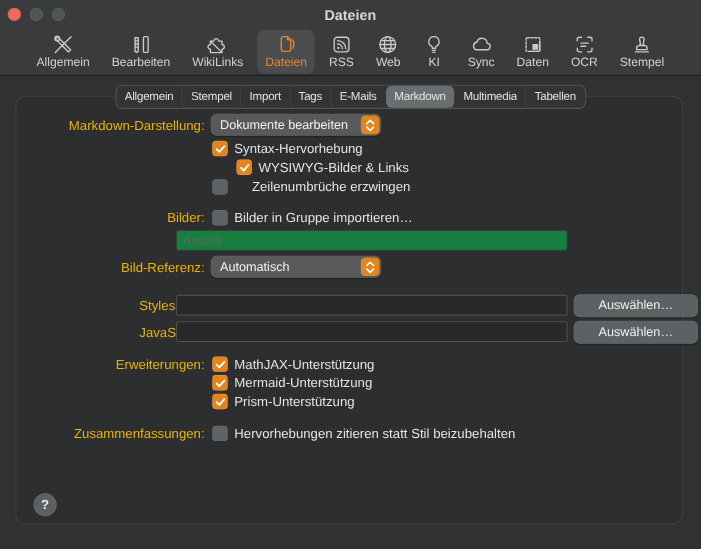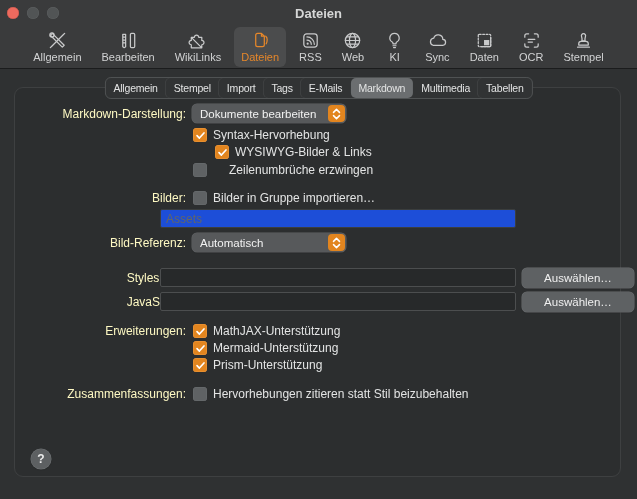--- a/index.html
+++ b/index.html
@@ -25,32 +25,32 @@
   .titem.selected{background:rgba(255,255,255,0.09);color:#e6872a;}
   .titem.selected svg{stroke:#e6872a;}
   
   .content-box{position:absolute;left:14px;top:87px;width:607px;height:390px;background:#2c2e2f;border:1px solid #3e4041;border-radius:9px;box-sizing:border-box;}
   .tabsbar{position:absolute;top:77px;left:50%;transform:translateX(-50%);display:inline-flex;background:#313334;border:1px solid #4f5253;border-radius:6px;height:20px;z-index:3;}
   .tab{font-size:10.5px;letter-spacing:-0.2px;padding:0 8px;display:flex;align-items:center;color:#e3e4e4;border-radius:5px;white-space:nowrap;}
   .tab + .tab{box-shadow:-1px 0 0 rgba(255,255,255,0.07);}
   .tab.selected{background:#6b6e70;box-shadow:none;}
   .tab.selected + .tab{box-shadow:none;}
   
-  .flabel{position:absolute;left:20px;width:166px;text-align:right;font-size:12px;line-height:14px;color:#fef9c3;}
+  .flabel{position:absolute;left:20px;width:166px;text-align:right;font-size:12px;line-height:14px;color:#eab308;}
   .popup{position:absolute;left:192px;width:154px;height:19px;background:#57595b;border-radius:5px;display:flex;align-items:center;box-sizing:border-box;padding-left:8px;font-size:11.5px;color:#f2f2f2;box-shadow:0 0 0 .5px #606365, 0 1px 1px rgba(0,0,0,.3);}
   .popup .cap{position:absolute;right:1px;top:1px;bottom:1px;width:17px;background:#e2851f;border-radius:4px;display:flex;align-items:center;justify-content:center;}
   .popup .cap svg{stroke:#fff;fill:none;stroke-width:1.5;stroke-linecap:round;stroke-linejoin:round;}
   .checkbox{position:absolute;width:14px;height:14px;border-radius:3.5px;box-sizing:border-box;}
   .checkbox.checked{background:#e2851f;box-shadow:inset 0 0 0 .5px #f09a3e;}
   .checkbox.unchecked{background:#5f6264;box-shadow:inset 0 0 0 .5px #6b6e70;}
   .checkbox svg{display:none;position:absolute;left:1.5px;top:2px;stroke:#fff;fill:none;stroke-width:1.8;stroke-linecap:round;stroke-linejoin:round;}
   .checkbox.checked svg{display:block;}
   .cblabel{position:absolute;font-size:12px;line-height:14px;color:#e3e4e4;}
   .textfield{position:absolute;left:160px;width:356px;height:19px;background:#27292a;border:1px solid #4c4e4f;border-radius:2px;box-sizing:border-box;font-size:12px;color:#e8e8e8;padding:0 5px;font-family:"Liberation Sans",sans-serif;outline:none;}
-  .textfield.disabled{background:#1d4ed8;border-color:#3b3e3e;}
+  .textfield.disabled{background:#15803d;border-color:#3b3e3e;}
   .textfield::placeholder{color:#626668;}
   .choosebtn{position:absolute;left:522px;width:112px;height:20px;background:#5e6163;border-radius:5px;font-size:11.5px;color:#efefef;display:flex;align-items:center;justify-content:center;box-shadow:0 0 0 .5px #6a6d6f, 0 1px 1px rgba(0,0,0,.3);}
   .helpbtn{position:absolute;left:31px;top:449px;width:20px;height:20px;border-radius:50%;background:#5d6062;color:#ebebeb;display:flex;align-items:center;justify-content:center;font-size:12px;font-weight:700;box-shadow:0 0 0 .5px #6e7173, 0 1px 1px rgba(0,0,0,.35);}
 </style>
 </head>
 <body>
 
 <div class="header">
   <div class="traffic">
     <span class="light close"></span>

